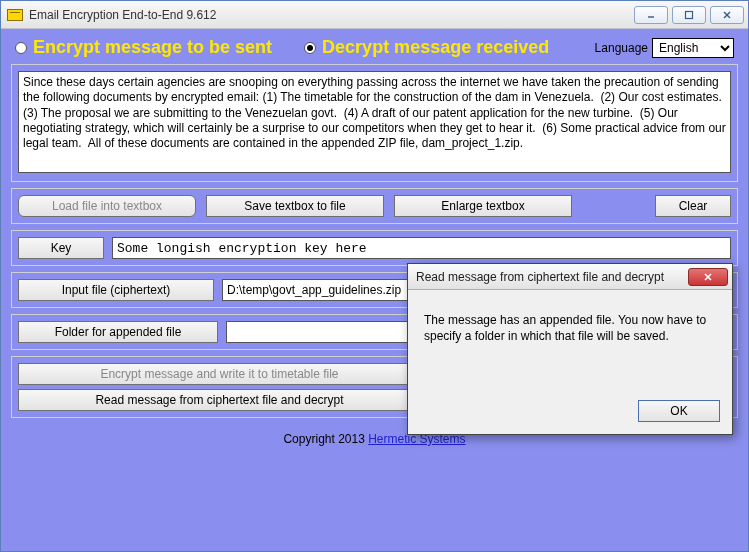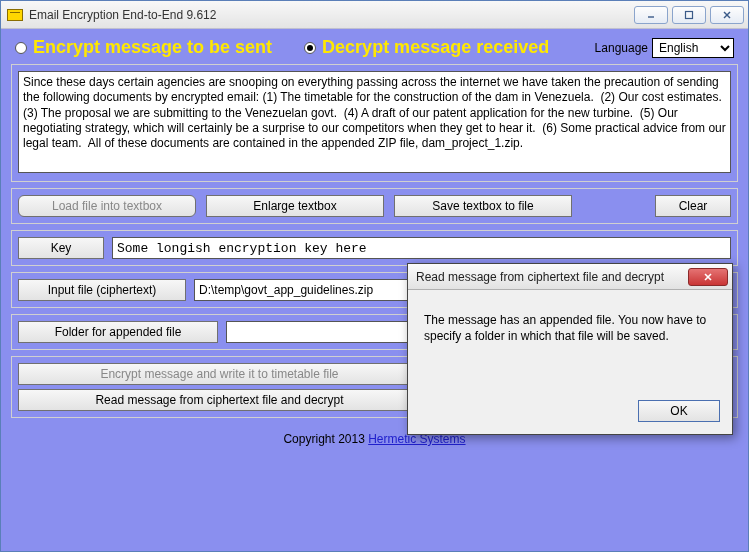--- a/index.html
+++ b/index.html
@@ -150,21 +150,21 @@
   .text-input {
     height:22px; background:#fff; border:1px solid #555;
     font-family: "Courier New", monospace;
     font-size:13px;
     padding:0 4px;
   }
 
   #key-group .field-label { width:86px; }
   #key-group .text-input { flex:1; }
 
-  #input-group .field-label { width:168px;text-align:center; }
+  #input-group .field-label { width:196px;text-align:center; }
   #input-group .text-input { flex:1; font-family: Tahoma, Arial, sans-serif; font-size:12px;}
 
   #folder-group .field-label { width:200px; }
   #folder-group .text-input { flex:1; }
 
   .bottom-actions {
     display:flex; gap:10px; flex-wrap:wrap;
   }
   .bottom-actions .col {
     display:flex; flex-direction:column; gap:4px;
@@ -271,22 +271,22 @@
       </div>
     </div>
 
     <div class="groupbox">
       <textarea class="textbox" style="">Since these days certain agencies are snooping on everything passing across the internet we have taken the precaution of sending the following documents by encrypted email: (1) The timetable for the construction of the dam in Venezuela.  (2) Our cost estimates.  (3) The proposal we are submitting to the Venezuelan govt.  (4) A draft of our patent application for the new turbine.  (5) Our negotiating strategy, which will certainly be a surprise to our competitors when they get to hear it.  (6) Some practical advice from our legal team.  All of these documents are contained in the appended ZIP file, dam_project_1.zip.</textarea>
     </div>
 
     <div class="groupbox">
       <div class="toolbar-row">
         <button id="btn-load" class="btn disabled">Load file into textbox</button>
+        <button id="btn-save" class="btn">Save textbox to file</button>
         <button id="btn-enlarge" class="btn">Enlarge textbox</button>
-        <button id="btn-save" class="btn">Save textbox to file</button>
         <button id="btn-clear" class="btn">Clear</button>
       </div>
     </div>
 
 
     <div class="groupbox" id="key-group">
       <div class="row">
         <span class="field-label">Key</span>
         <input class="text-input" value="Some longish encryption key here" style="">
       </div>

